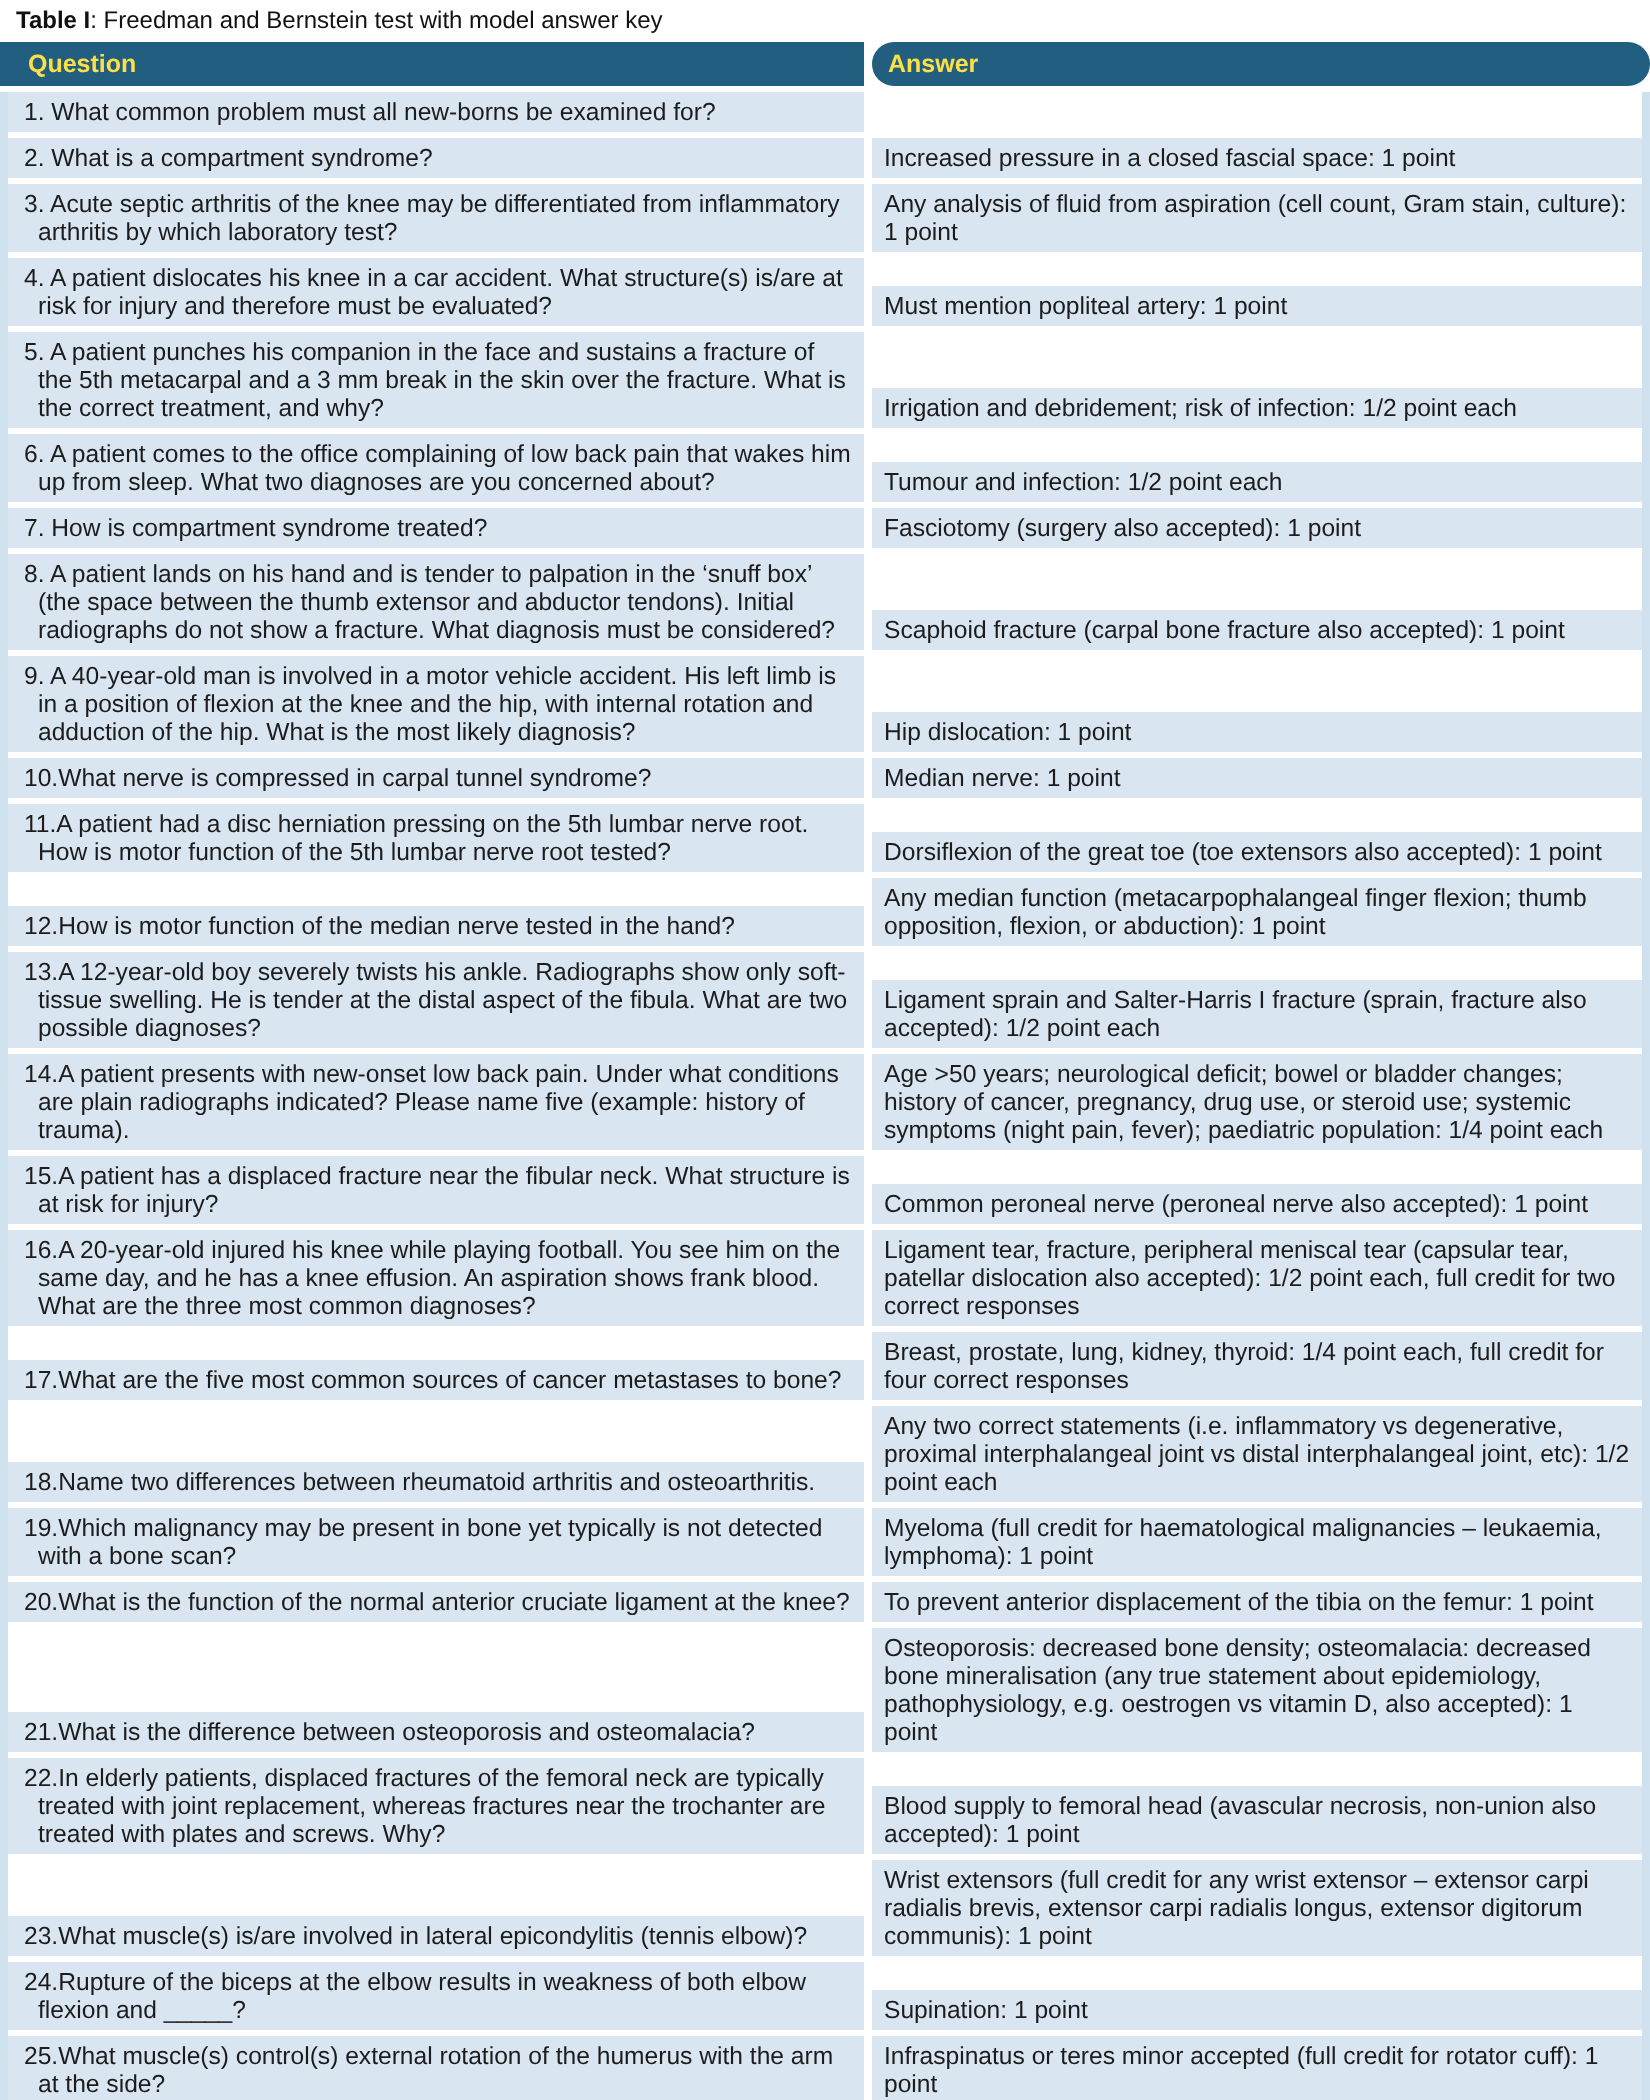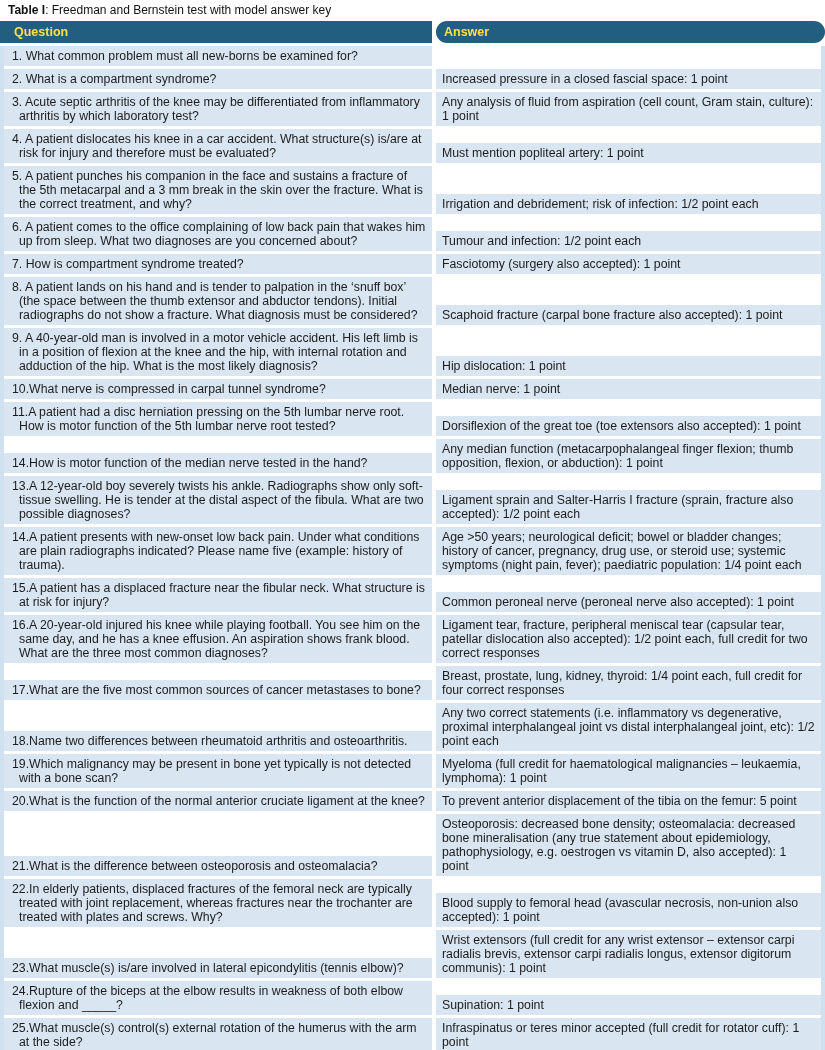--- a/index.html
+++ b/index.html
@@ -117,21 +117,21 @@
         </div>
         <div class="tr">
           <div class="td q">10.What nerve is compressed in carpal tunnel syndrome?</div>
           <div class="td a">Median nerve: 1 point</div>
         </div>
         <div class="tr">
           <div class="td q">11.A patient had a disc herniation pressing on the 5th lumbar nerve root. How is motor function of the 5th lumbar nerve root tested?</div>
           <div class="td a">Dorsiflexion of the great toe (toe extensors also accepted): 1 point</div>
         </div>
         <div class="tr">
-          <div class="td q">14.How is motor function of the median nerve tested in the hand?</div>
+          <div class="td q">12.How is motor function of the median nerve tested in the hand?</div>
           <div class="td a">Any median function (metacarpophalangeal finger flexion; thumb opposition, flexion, or abduction): 1 point</div>
         </div>
         <div class="tr">
           <div class="td q">13.A 12-year-old boy severely twists his ankle. Radiographs show only soft-tissue swelling. He is tender at the distal aspect of the fibula. What are two possible diagnoses?</div>
           <div class="td a">Ligament sprain and Salter-Harris I fracture (sprain, fracture also accepted): 1/2 point each</div>
         </div>
         <div class="tr">
           <div class="td q">14.A patient presents with new-onset low back pain. Under what conditions are plain radiographs indicated? Please name five (example: history of trauma).</div>
           <div class="td a">Age &gt;50 years; neurological deficit; bowel or bladder changes; history of cancer, pregnancy, drug use, or steroid use; systemic symptoms (night pain, fever); paediatric population: 1/4 point each</div>
         </div>
@@ -150,21 +150,21 @@
         <div class="tr">
           <div class="td q">18.Name two differences between rheumatoid arthritis and osteoarthritis.</div>
           <div class="td a">Any two correct statements (i.e. inflammatory vs degenerative, proximal interphalangeal joint vs distal interphalangeal joint, etc): 1/2 point each</div>
         </div>
         <div class="tr">
           <div class="td q">19.Which malignancy may be present in bone yet typically is not detected with a bone scan?</div>
           <div class="td a">Myeloma (full credit for haematological malignancies – leukaemia, lymphoma): 1 point</div>
         </div>
         <div class="tr">
           <div class="td q">20.What is the function of the normal anterior cruciate ligament at the knee?</div>
-          <div class="td a">To prevent anterior displacement of the tibia on the femur: 5 point</div>
+          <div class="td a">To prevent anterior displacement of the tibia on the femur: 1 point</div>
         </div>
         <div class="tr">
           <div class="td q">21.What is the difference between osteoporosis and osteomalacia?</div>
           <div class="td a">Osteoporosis: decreased bone density; osteomalacia: decreased bone mineralisation (any true statement about epidemiology, pathophysiology, e.g. oestrogen vs vitamin D, also accepted): 1 point</div>
         </div>
         <div class="tr">
           <div class="td q">22.In elderly patients, displaced fractures of the femoral neck are typically treated with joint replacement, whereas fractures near the trochanter are treated with plates and screws. Why?</div>
           <div class="td a">Blood supply to femoral head (avascular necrosis, non-union also accepted): 1 point</div>
         </div>
         <div class="tr">

